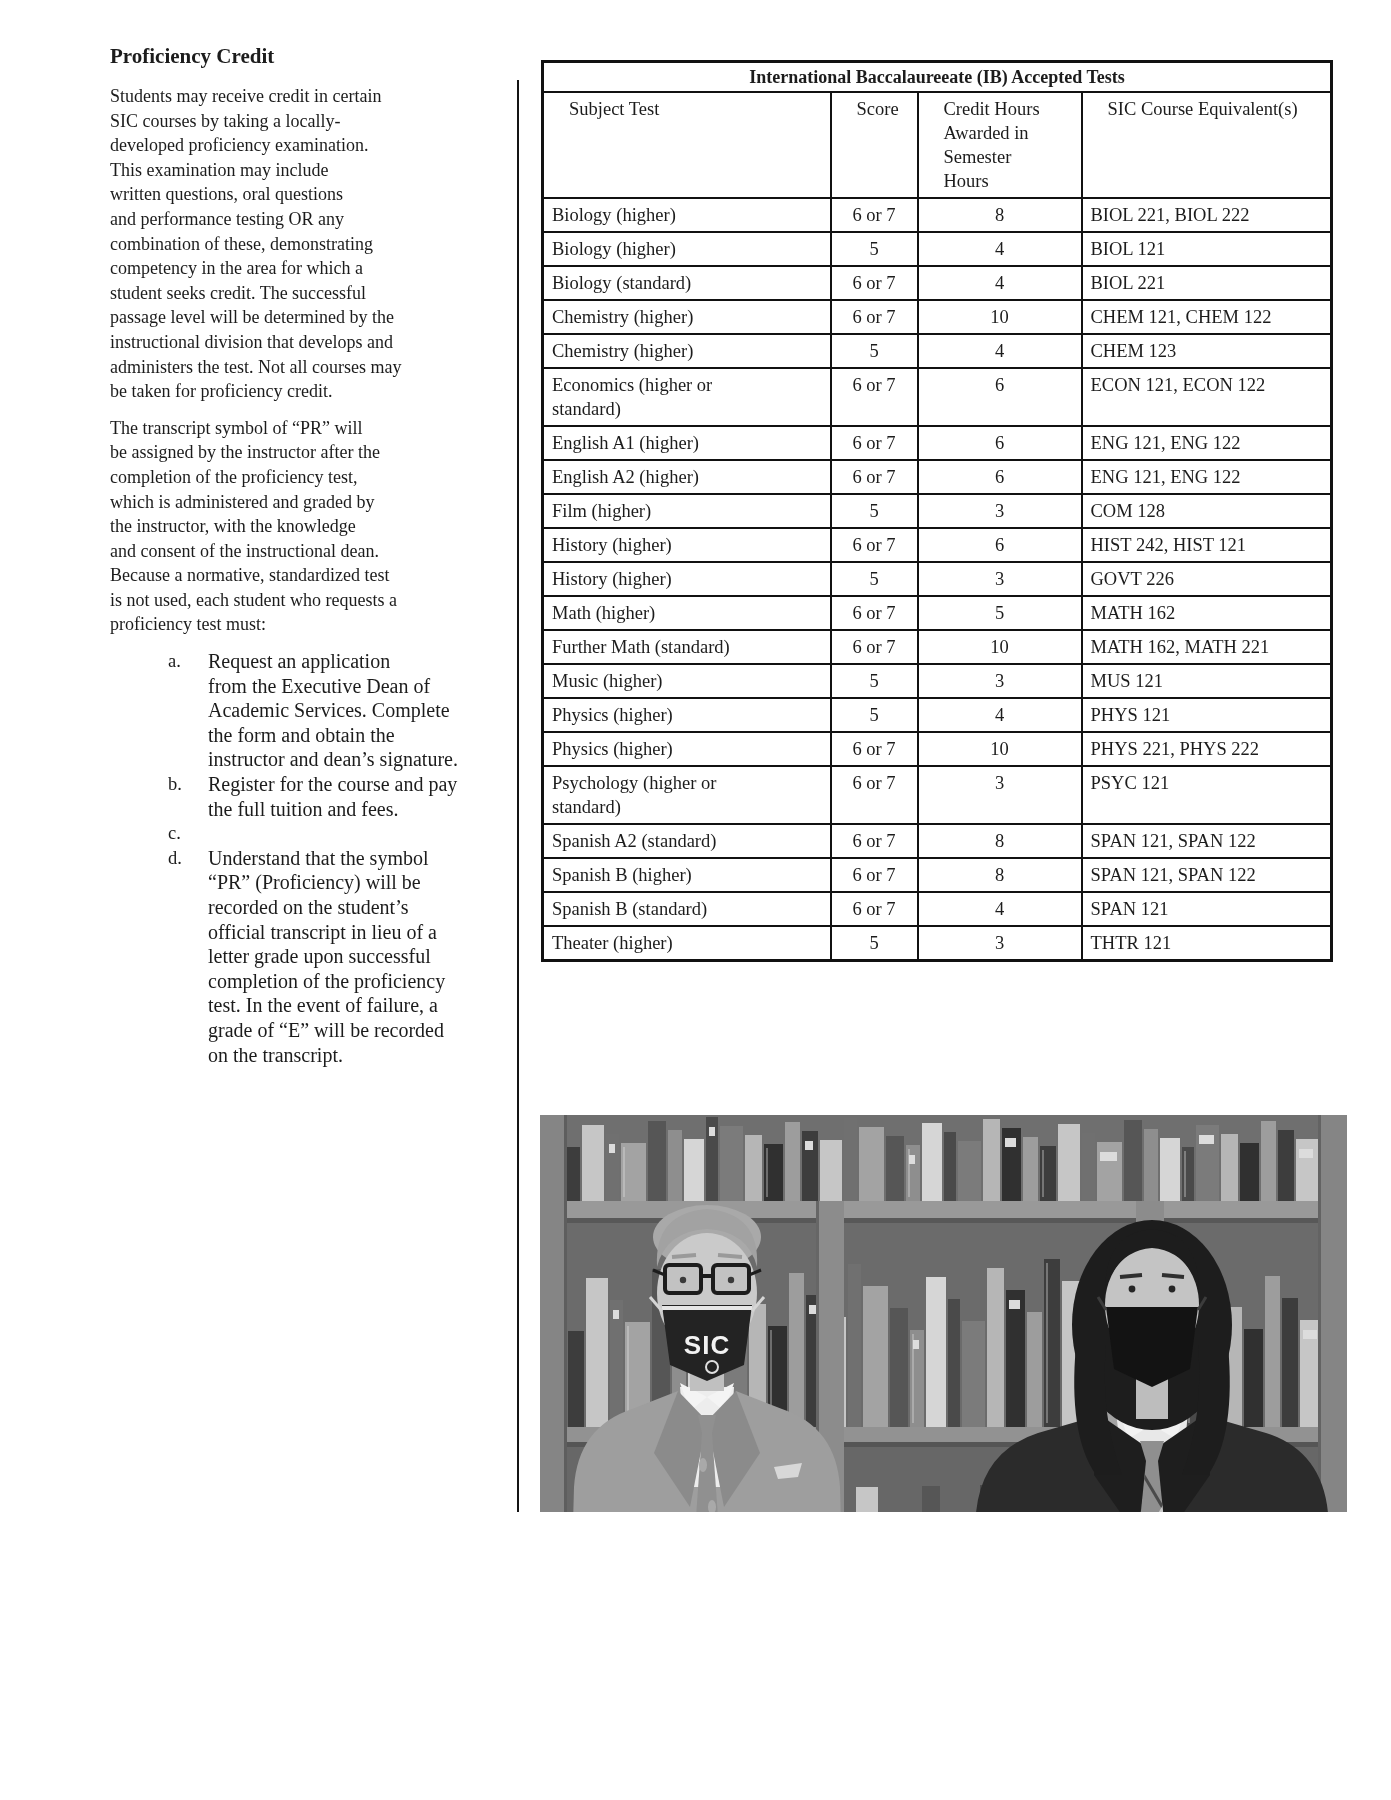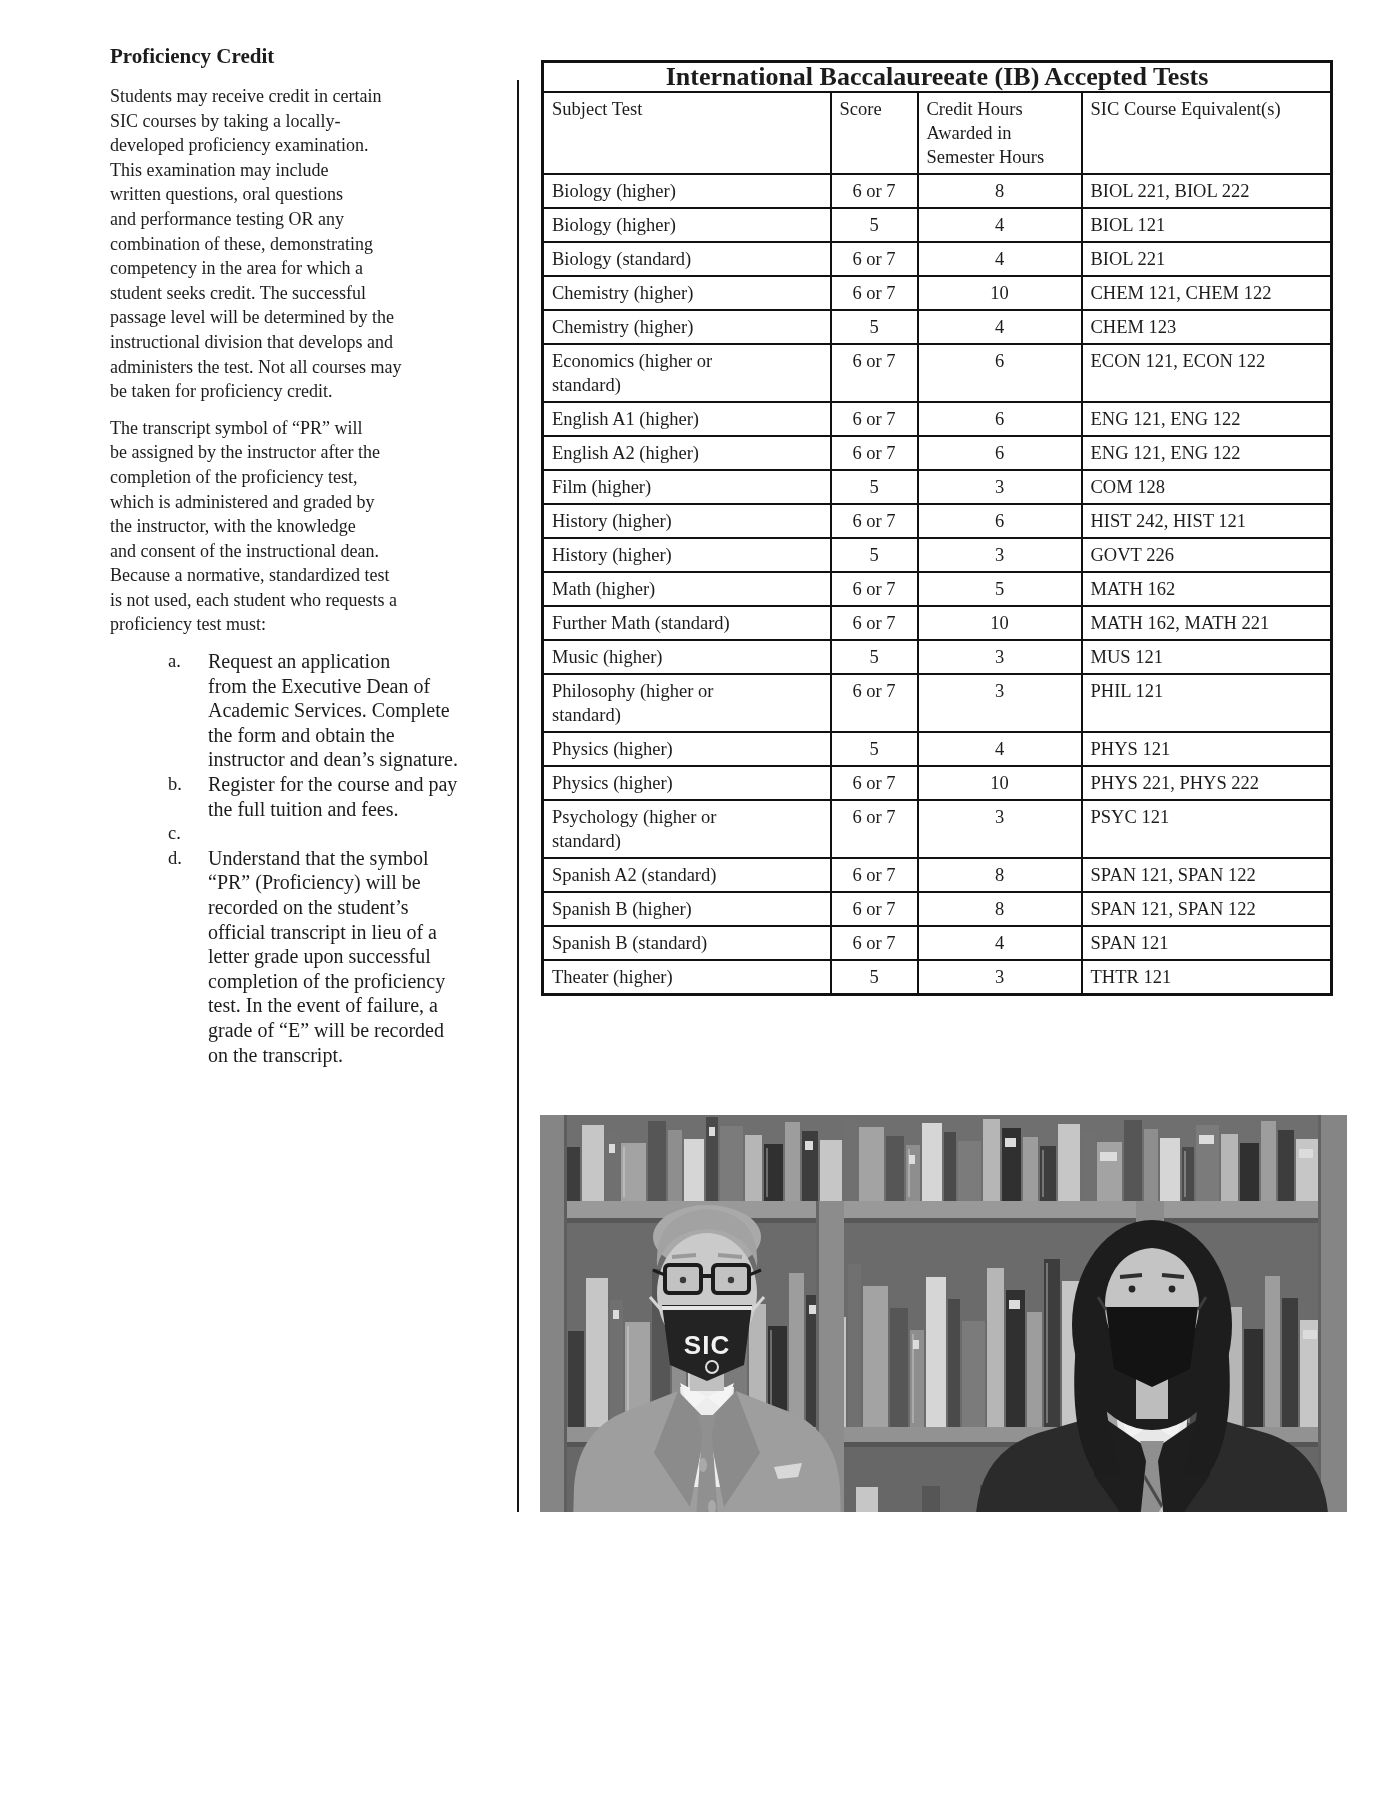--- a/index.html
+++ b/index.html
@@ -16,22 +16,22 @@
   .plist .lbl{flex:none;width:40px;margin-left:58px;font-size:18.5px;line-height:24.6px;}
   .plist .txt{width:278px;font-size:20px;line-height:24.6px;white-space:pre-line;}
   
   .divider{position:absolute;left:517px;top:80px;width:2px;height:1634px;background:#141414;}
   
   table.ib{
     position:absolute;left:541px;top:60px;width:789px;table-layout:fixed;
     border-collapse:collapse;border:3px solid #111;font-size:18.5px;line-height:24px;
   }
   .ib th,.ib td{border:2px solid #111;}
-  .ib .title{font-size:26px;font-weight:bold;text-align:center;padding:2px 4px;}
-  .ib th.colh{font-weight:normal;text-align:left;vertical-align:top;padding:4px 8px;white-space:pre-line;}
+  .ib .title{font-size:18px;font-weight:bold;text-align:center;padding:2px 4px;}
+  .ib th.colh{font-weight:normal;text-align:left;vertical-align:top;padding:4px 25px;white-space:pre-line;}
   .ib td{padding:4px 8px;vertical-align:top;}
   .ib td.num{text-align:center;}
   .ib td.subj{white-space:pre-line;}
   
   .photo{position:absolute;left:540px;top:1115px;width:807px;height:592px;}
   
   .pageno{position:absolute;left:1300px;top:1734px;width:56px;font-style:italic;font-size:20px;text-align:right;}
 </style>
 </head>
 <body>
@@ -194,27 +194,20 @@
           <td class="subj">Further Math (standard)</td>
           <td class="num">6 or 7</td>
           <td class="num">10</td>
           <td class="equiv">MATH 162, MATH 221</td>
         </tr>
         <tr>
           <td class="subj">Music (higher)</td>
           <td class="num">5</td>
           <td class="num">3</td>
           <td class="equiv">MUS 121</td>
-        </tr>
-        <tr>
-          <td class="subj">Philosophy (higher or
-standard)</td>
-          <td class="num">6 or 7</td>
-          <td class="num">3</td>
-          <td class="equiv">PHIL 121</td>
         </tr>
         <tr>
           <td class="subj">Physics (higher)</td>
           <td class="num">5</td>
           <td class="num">4</td>
           <td class="equiv">PHYS 121</td>
         </tr>
         <tr>
           <td class="subj">Physics (higher)</td>
           <td class="num">6 or 7</td>

